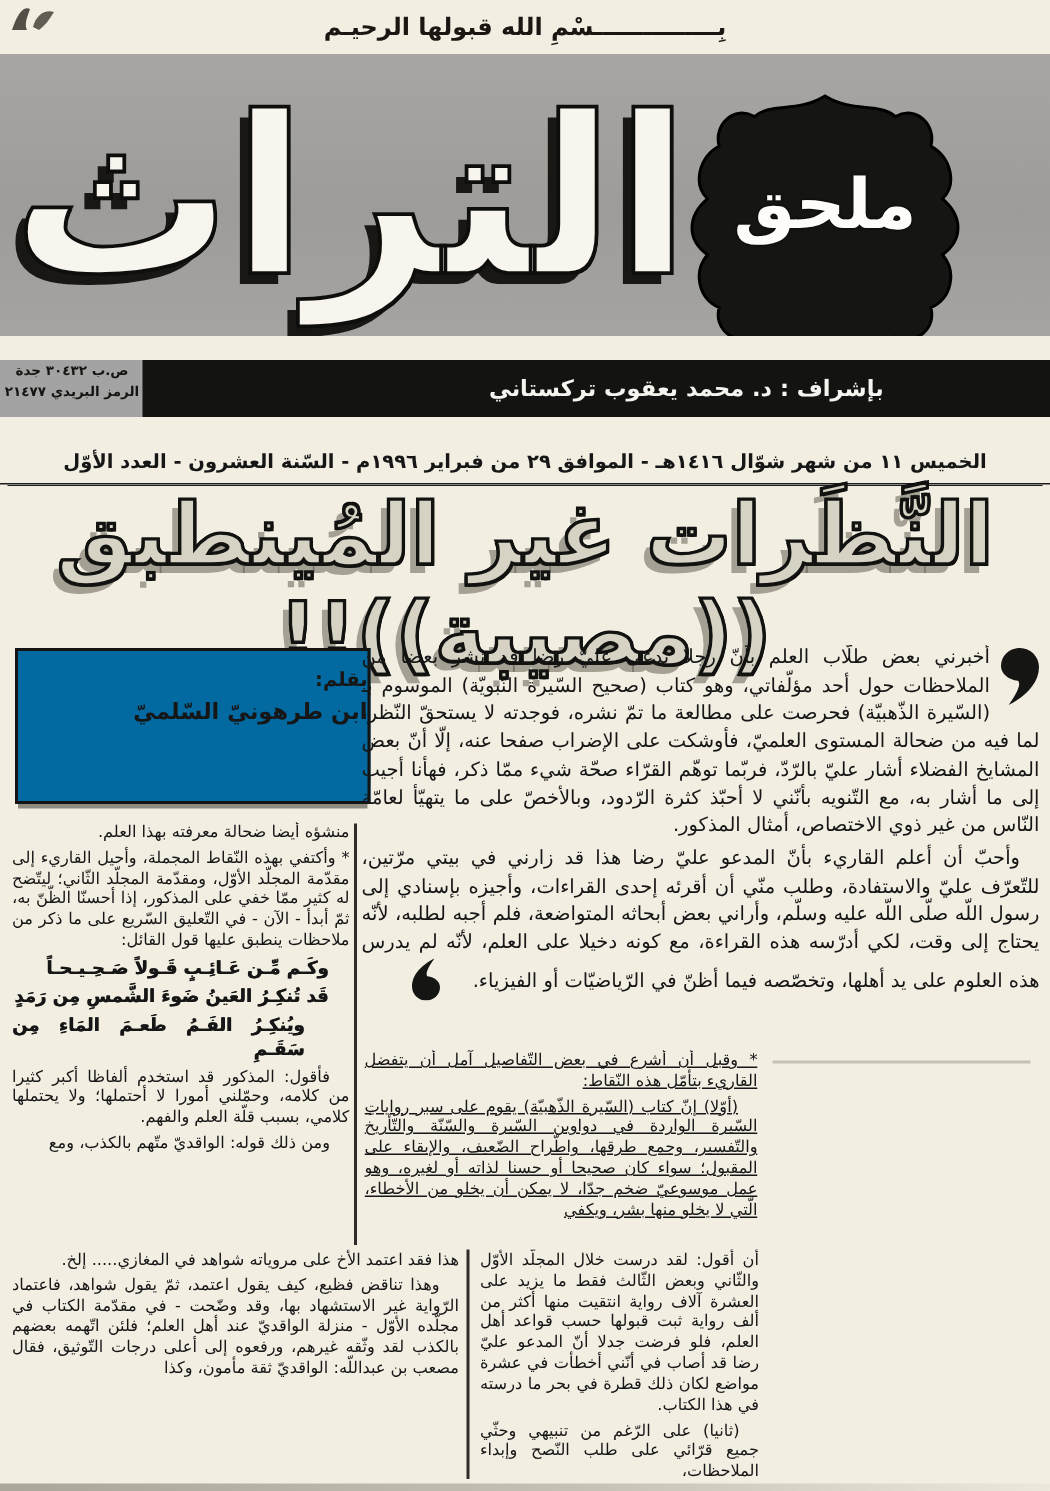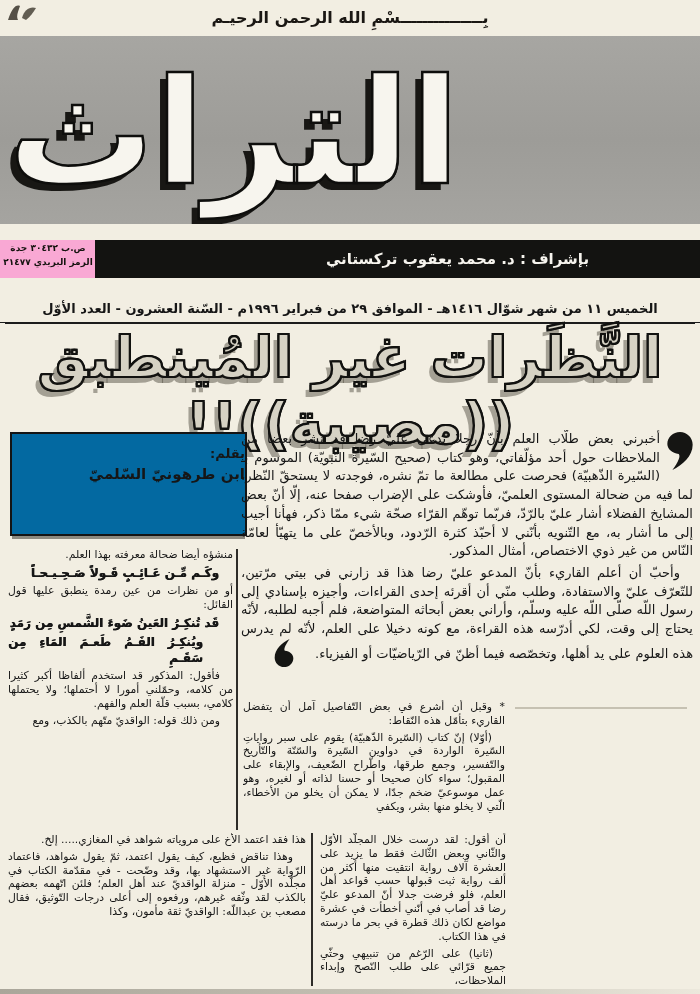--- a/index.html
+++ b/index.html
@@ -27,21 +27,21 @@
   .masthead-title { position:absolute; left:10px; top:-4px; width:450px; height:204px;
     text-align:center; font-size:146px; line-height:200px; font-weight:bold;
     color:#f7f5ee; -webkit-text-stroke:2.5px #0e0e0c;
     text-shadow:-7px 7px 0 #181714, 1px 1px 0 #000, -1px -1px 0 #000; }
   .badge { position:absolute; right:52px; top:26px; width:196px; height:156px; }
   .badge svg { position:absolute; inset:0; }
   .badge-label { position:absolute; inset:0; display:flex; align-items:center; justify-content:center;
     color:#fdfcf8; font-size:46px; font-weight:bold; text-shadow:0 0 2px #000; padding-bottom:8px; }
 
   
-  .strip { top:240px; left:0; width:700px; height:38px; background:#f9a8d4; }
+  .strip { top:240px; left:0; width:700px; height:38px; background:#a3a3a3; }
   .strip-black { position:absolute; left:95px; right:0; top:0; bottom:0; background:#131311;
     display:flex; align-items:center; justify-content:center; }
   .supervision { color:#f6f4ee; font-size:15px; font-weight:bold; letter-spacing:.5px; padding-left:120px; }
   .pobox { position:absolute; left:2px; top:1px; width:92px; text-align:center;
     font-size:9px; font-weight:bold; line-height:1.6; color:#15130f; }
 
   
   .datebar { top:278px; left:0; width:700px; text-align:center; padding:23px 10px 6px;
     font-size:13px; font-weight:bold; border-bottom:1px solid #1c1c1c;
     box-shadow: 0 6px 0 -5px #1c1c1c; }
@@ -66,21 +66,21 @@
   .intro p { margin-bottom:3px; }
   .indent { text-indent:13px; }
 
   .orn-open { float:right; width:26px; height:38px; margin:2px 0 0 7px; }
   .orn-close { display:inline-block; width:20px; height:28px; vertical-align:-9px; margin-right:4px; }
 
   .col { font-size:10.8px; line-height:1.28; overflow:hidden; }
   .col p { margin-bottom:3px; }
   .left-col-a  { top:548px; left:8px;   width:225px; height:283px; }
   .left-col-b  { top:833px; left:8px;   width:298px; height:157px; }
-  .mid-col-a   { top:700px; left:243px; width:262px; height:131px; }
+  .mid-col-a   { top:700px; left:243px; width:262px; height:131px;text-decoration:underline; }
   .mid-col-b   { top:833px; left:320px; width:186px; height:157px; }
 
   .verse { font-weight:bold; font-size:12px; text-align:left;
     letter-spacing:.3px; line-height:1.35; text-shadow:.4px 0 0 #161616; }
   .verse-1 { margin:2px 14px 0 0; }
   .verse-2 { margin:0 30px 3px 0; }
 
   .vline { width:2px; background:#2e2c28; }
   .vline-1 { left:236px; top:549px; height:281px; }
   .vline-2 { left:311px; top:833px; height:153px; }
@@ -89,24 +89,30 @@
     background:linear-gradient(90deg,#aaa69a 0%, #c5c1b4 55%, #ece8dc 100%); }
 </style>
 </head>
 <body>
 
 <svg class="abs corner-mark" viewBox="0 0 34 22">
   <path d="M2 18 C6 6 10 2 14 4 C12 10 10 14 12 18 Z" fill="#3a352c"></path>
   <path d="M16 16 C18 8 24 4 30 6 C27 11 24 15 20 18 Z" fill="#4a443a"></path>
 </svg>
 
-<div class="abs bismillah">بِـــــــــــــــسْمِ الله الرحمن الرحيـم</div>
+<div class="abs bismillah">بِـــــــــــــــسْمِ الله قبولها الرحيـم</div>
 
 <div class="abs masthead">
   <div class="masthead-title">التراث</div>
+  <div class="badge">
+    <svg viewBox="0 0 200 180">
+      <path d="M100 2 C120 14 136 6 148 16 C162 8 176 22 172 36 C186 44 190 62 180 72 C194 84 194 100 180 110 C190 122 186 140 172 146 C176 160 162 172 148 166 C136 176 120 168 100 178 C80 168 64 176 52 166 C38 172 24 160 28 146 C14 140 10 122 20 110 C6 100 6 84 20 72 C10 62 14 44 28 36 C24 22 38 8 52 16 C64 6 80 14 100 2 Z" fill="#151513" stroke="#000" stroke-width="2"></path>
+    </svg>
+    <div class="badge-label">ملحق</div>
+  </div>
 </div>
 
 <div class="abs strip">
   <div class="pobox">
     <div>ص.ب ٣٠٤٣٢ جدة</div>
     <div>الرمز البريدي ٢١٤٧٧</div>
   </div>
   <div class="strip-black">
     <div class="supervision">بإشراف : د. محمد يعقوب تركستاني</div>
   </div>
@@ -136,22 +142,22 @@
           <path d="M10 30 C4.5 30 0 25.5 0 20 C0 11 8 4 16 0 C11 7 9.5 11 11 12.7 C16.2 13.2 20 16.6 20 20.5 C20 26 15.5 30 10 30 Z" fill="#151513"></path>
         </svg>
     </span>
   </p>
 </div>
 
 <div class="abs faint-rule"></div>
 
 <div class="abs col left-col-a bodytext">
   <p>منشؤه أيضا ضحالة معرفته بهذا العلم.</p>
+  <p>* وأكتفي بهذه النّقاط المجملة، وأحيل القاريء إلى مقدّمة المجلّد الأوّل، ومقدّمة المجلّد الثّاني؛ ليتّضح له كثير ممّا خفي على المذكور، إذا أحسنّا الظّنّ به، ثمّ أبدأ - الآن - في التّعليق السّريع على ما ذكر من ملاحظات ينطبق عليها قول القائل:</p>
   <p class="verse verse-1">وكَـم مِّـن عَـائِـبٍ قَـولاً صَـحِـيـحـاً</p>
-  <p>أو من نظرات من عين رمدة ينطبق عليها قول القائل:</p>
   <p class="verse verse-1">قَد تُنكِـرُ العَينُ ضَوءَ الشَّمسِ مِن رَمَدٍ</p>
   <p class="verse verse-2">ويُنكِـرُ الفَـمُ طَعـمَ المَاءِ مِن سَقَـمِ</p>
   <p class="indent">فأقول: المذكور قد استخدم ألفاظا أكبر كثيرا من كلامه، وحمّلني أمورا لا أحتملها؛ ولا يحتملها كلامي، بسبب قلّة العلم والفهم.</p>
   <p class="indent">ومن ذلك قوله: الواقديّ متّهم بالكذب، ومع</p>
 </div>
 
 <div class="abs vline vline-1"></div>
 
 <div class="abs col mid-col-a bodytext">
   <p>* وقبل أن أشرع في بعض التّفاصيل آمل أن يتفضل القاريء بتأمّل هذه النّقاط:</p>

